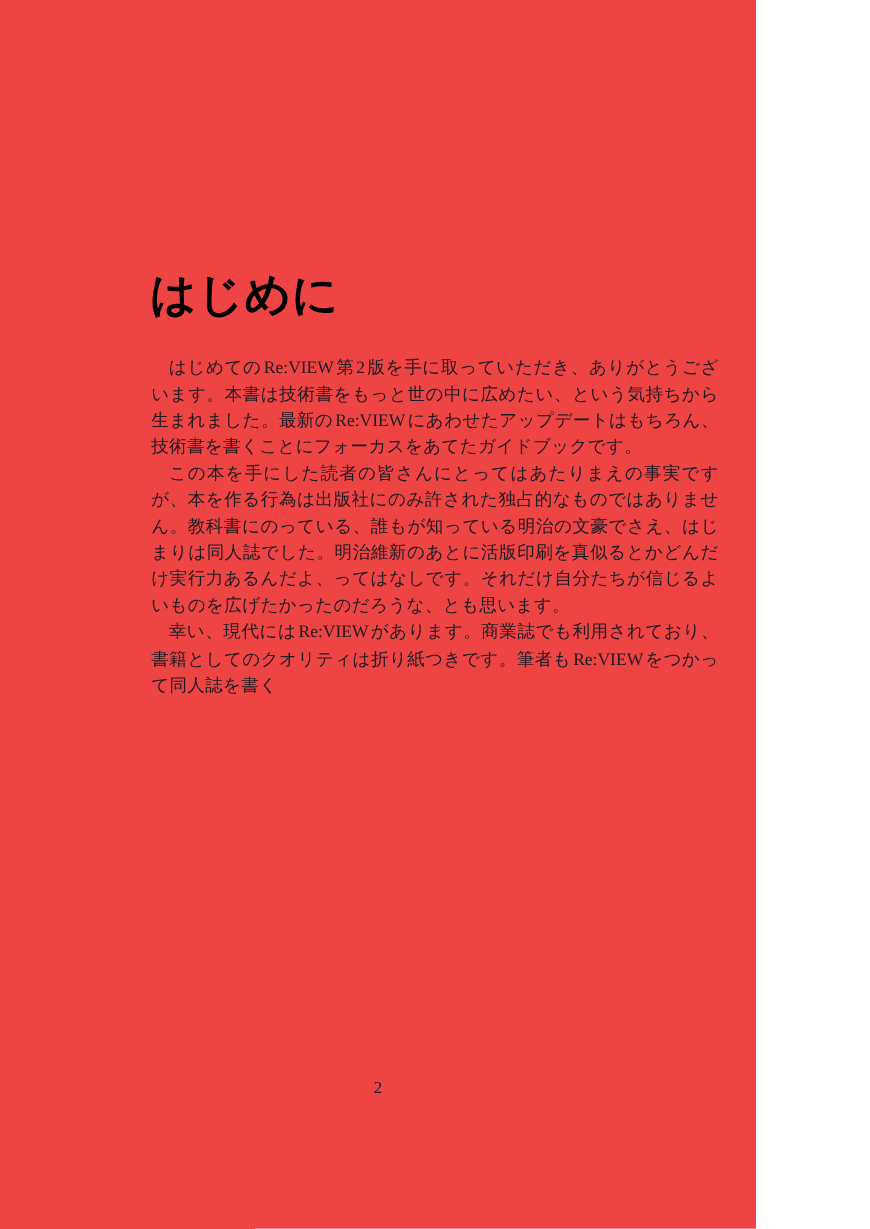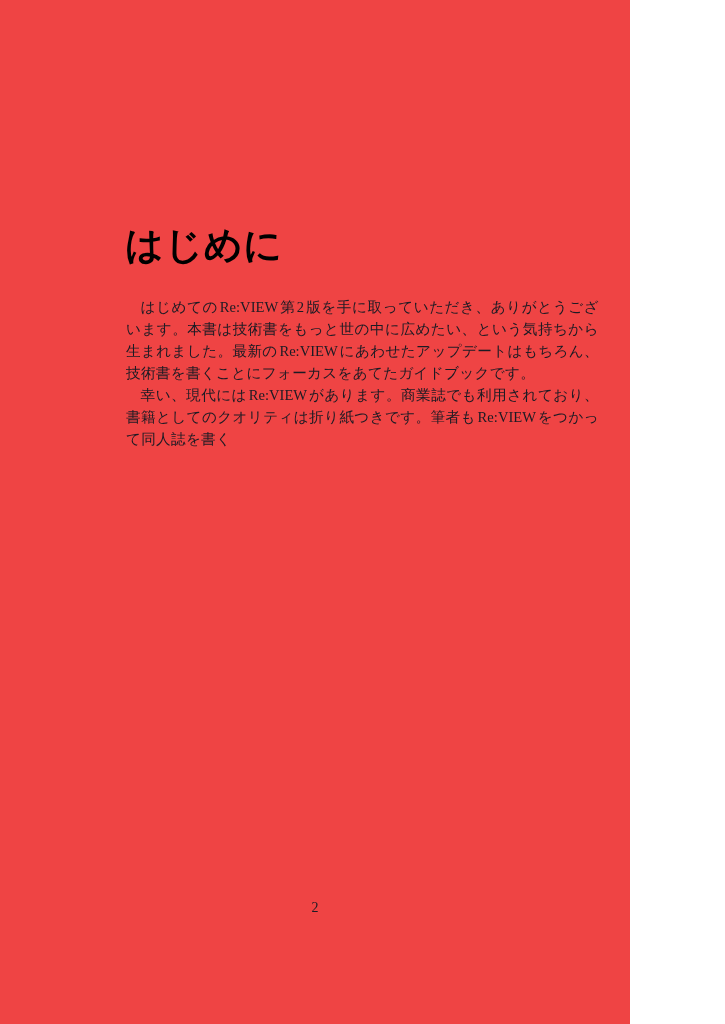--- a/index.html
+++ b/index.html
@@ -89,18 +89,19 @@
 </style>
 </head>
 <body>
 
 <div class="page">
 
   <h1 class="chapter-heading">はじめに</h1>
 
   <div class="body-block">
       <p class="para">はじめての<span class="latin">Re:VIEW</span>第<span class="num">2</span>版を手に取っていただき、ありがとうございます。本書は技術書をもっと世の中に広めたい、という気持ちから生まれました。最新の<span class="latin">Re:VIEW</span>にあわせたアップデートはもちろん、技術書を書くことにフォーカスをあてたガイドブックです。</p>
+      <p class="para">この本を手にした読者の皆さんにとってはあたりまえの事実ですが、本を作る行為は出版社にのみ許された独占的なものではありません。教科書にのっている、誰もが知っている明治の文豪でさえ、はじまりは同人誌でした。明治維新のあとに活版印刷を真似るとかどんだけ実行力あるんだよ、ってはなしです。それだけ自分たちが信じるよいものを広げたかったのだろうな、とも思います。</p>
       <p class="para">幸い、現代には<span class="latin">Re:VIEW</span>があります。商業誌でも利用されており、書籍としてのクオリティは折り紙つきです。筆者も<span class="latin">Re:VIEW</span>をつかって同人誌を書く</p>
     </div>
 
   <div class="folio">2</div>
 
 </div>
 
 </body></html>

